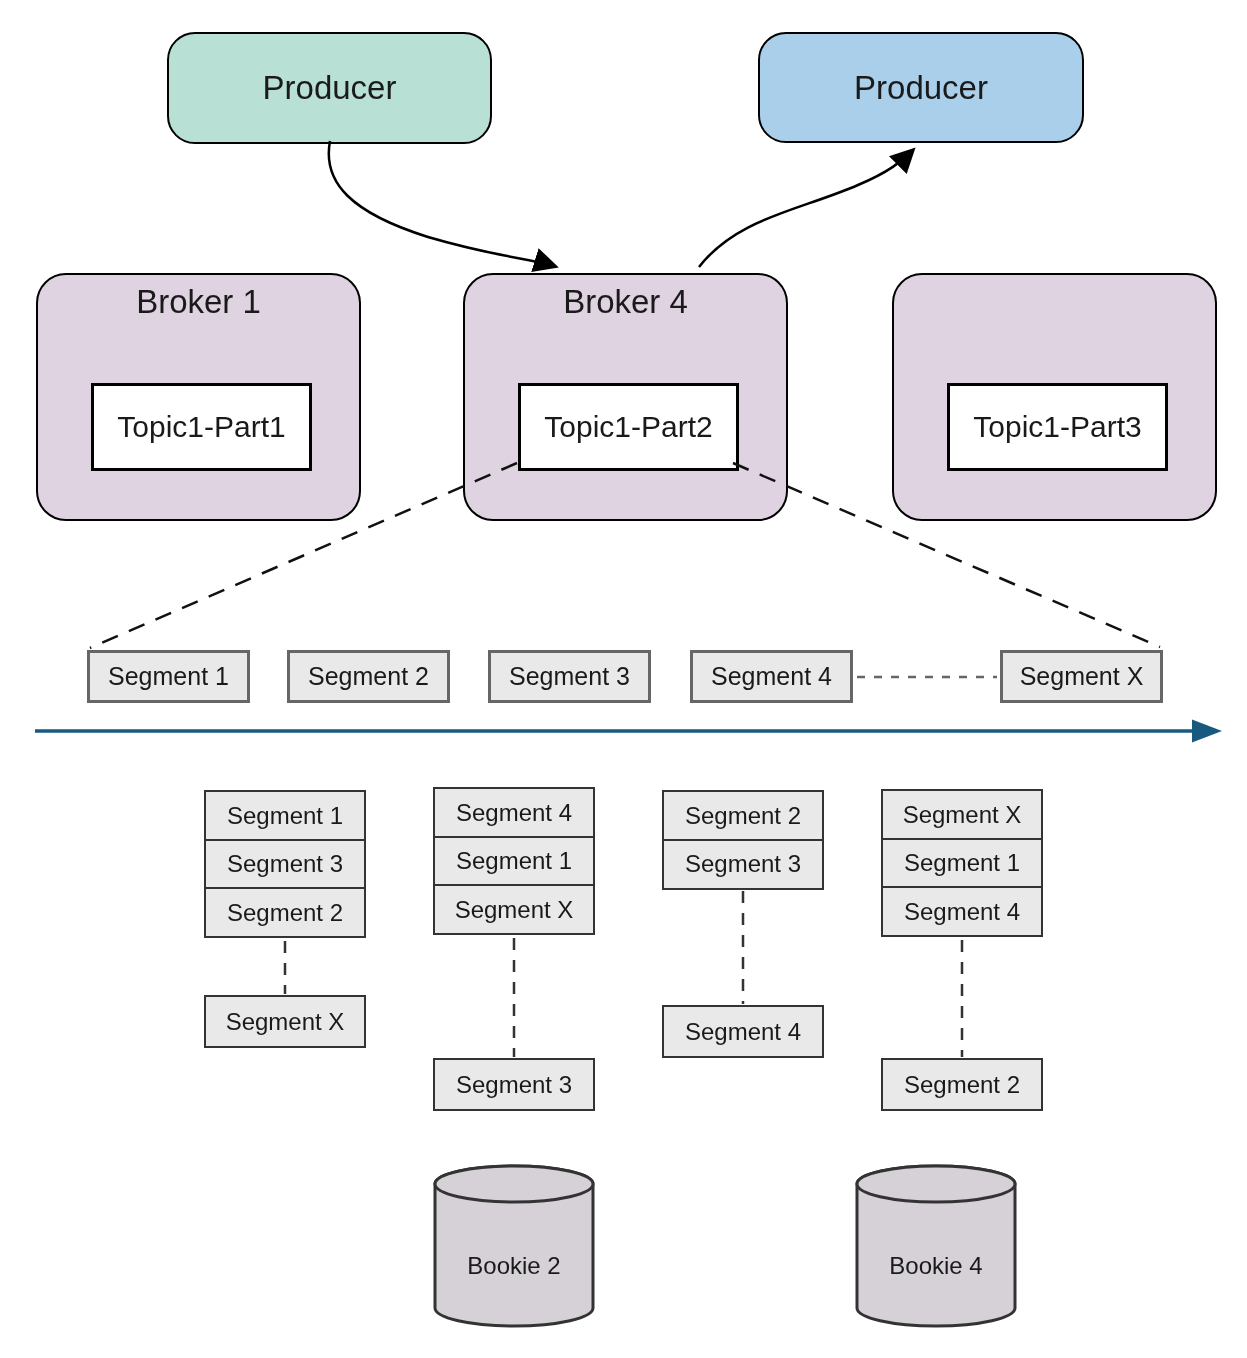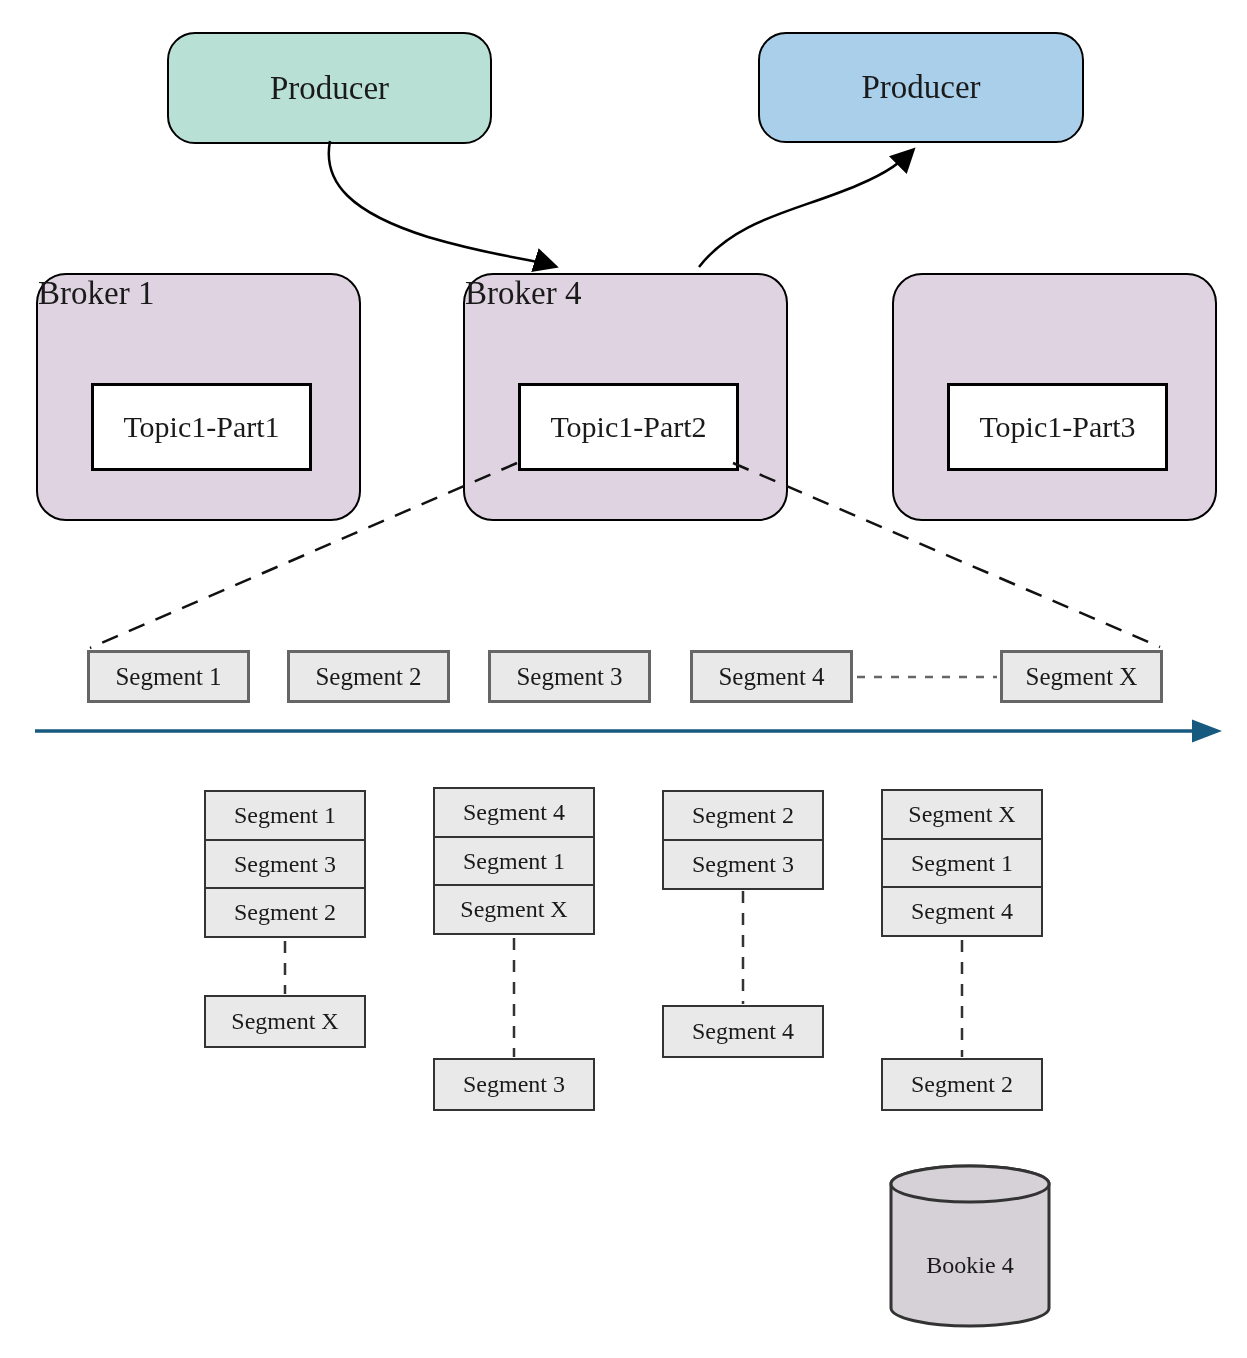--- a/index.html
+++ b/index.html
@@ -1,38 +1,38 @@
 <!DOCTYPE html>
 <html style="--producer-fill: #b9e0d5; --consumer-fill: #a9cfea; --broker-fill: #dfd3e1; --topic-fill: #ffffff; --node-border: #000000; --segment-fill: #e9e9e9; --segment-row-border: #666666; --stack-border: #333333; --bookie-fill: #d5d1d6; --bookie-border: #333333; --timeline-color: #175a80; --expand-dash-color: #111111; --gap-dash-color: #666666;"><head>
 <meta charset="utf-8">
 <style>
   html,body { margin:0; padding:0; background:#ffffff; }
   .canvas {
     position:relative; width:1247px; height:1358px; background:#ffffff; overflow:hidden;
-    font-family:Liberation Serif, serif; color:#1a1a1a;
+    font-family:Liberation Sans, sans-serif; color:#1a1a1a;
   }
   svg.overlay { position:absolute; left:0; top:0; width:1247px; height:1358px; z-index:5; pointer-events:none; }
 
   
   .node {
     position:absolute; display:flex; align-items:center; justify-content:center;
     border:2.5px solid var(--node-border,#000); border-radius:28px;
     font-size:33px; z-index:1;
   }
   .producer { left:167px; top:32px; width:321px; height:108px; background:var(--producer-fill,#b9e0d5); }
   .consumer { left:758px; top:32px; width:322px; height:107px; background:var(--consumer-fill,#a9cfea); }
 
   
   .broker {
     position:absolute; top:273px; width:321px; height:244px;
     background:var(--broker-fill,#dfd3e1); border:2.5px solid var(--node-border,#000);
     border-radius:30px; z-index:1;
   }
   .broker-1 { left:36px; } .broker-2 { left:463px; } .broker-3 { left:892px; }
-  .broker-title { display:block; padding-top:0; font-size:33px; }
+  .broker-title { display:block; text-align:center; padding-top:8px; font-size:33px; }
   .topic {
     position:absolute; left:53px; top:108px; width:215px; height:82px;
     background:var(--topic-fill,#fff); border:3px solid var(--node-border,#000);
     display:flex; align-items:center; justify-content:center; font-size:30px;
   }
 
   
   .seg-row-box {
     position:absolute; top:650px; width:163px; height:53px; box-sizing:border-box;
     background:var(--segment-fill,#e9e9e9); border:3px solid var(--segment-row-border,#666);
@@ -49,21 +49,21 @@
     background:var(--segment-fill,#e9e9e9); border:2.5px solid var(--stack-border,#333);
     display:flex; align-items:center; justify-content:center; font-size:24px;
   }
   .stack .stack-box + .stack-box { margin-top:-2.5px; }
   .detached { position:absolute; height:53px; z-index:1; }
   .dt-1 { left:204px; top:995px; } .dt-2 { left:433px; top:1058px; }
   .dt-3 { left:662px; top:1005px; } .dt-4 { left:881px; top:1058px; }
 
   
   .bookie { position:absolute; top:1162px; width:164px; height:168px; z-index:1; }
-  .bk-1 { left:203px; } .bk-2 { left:432px; } .bk-3 { left:660px; } .bk-4 { left:888px; }
+  .bk-1 { left:203px; } .bk-2 { left:432px; } .bk-3 { left:660px; } .bk-4 { left:854px; }
   .bookie svg { position:absolute; left:0; top:0; }
   .cyl-shape { fill:var(--bookie-fill,#d5d1d6); stroke:var(--bookie-border,#333); stroke-width:3px; }
   .bookie-label { position:absolute; left:0; top:90px; width:100%; text-align:center; font-size:24px; }
 
   
   .flow-arrow { fill:none; stroke:var(--node-border,#000); stroke-width:2.5; }
   .expand-dash { stroke:var(--expand-dash-color,#111); stroke-width:2.5; stroke-dasharray:17 12; }
   .gap-dash { stroke:var(--gap-dash-color,#666); stroke-width:2.5; stroke-dasharray:8 9; }
   .timeline-line { stroke:var(--timeline-color,#175a80); stroke-width:3.5; }
   .timeline-head { fill:var(--timeline-color,#175a80); }
@@ -150,20 +150,27 @@
   </div>
   <div class="stack-box detached dt-3">Segment 4</div>
 
   <div class="stack st-4">
     <div class="stack-box">Segment X</div>
     <div class="stack-box">Segment 1</div>
     <div class="stack-box">Segment 4</div>
   </div>
   <div class="stack-box detached dt-4">Segment 2</div>
 
+  <div class="bookie bk-2">
+    <svg width="164" height="168" viewBox="0 0 164 168">
+      <path class="cyl-shape" d="M3 22 A79 18 0 0 1 161 22 L161 146 A79 18 0 0 1 3 146 Z"></path>
+      <ellipse class="cyl-shape" cx="82" cy="22" rx="79" ry="18"></ellipse>
+    </svg>
+    <div class="bookie-label">Bookie 2</div>
+  </div>
   <div class="bookie bk-4">
     <svg width="164" height="168" viewBox="0 0 164 168">
       <path class="cyl-shape" d="M3 22 A79 18 0 0 1 161 22 L161 146 A79 18 0 0 1 3 146 Z"></path>
       <ellipse class="cyl-shape" cx="82" cy="22" rx="79" ry="18"></ellipse>
     </svg>
     <div class="bookie-label">Bookie 4</div>
   </div>
 
 </div>
 

